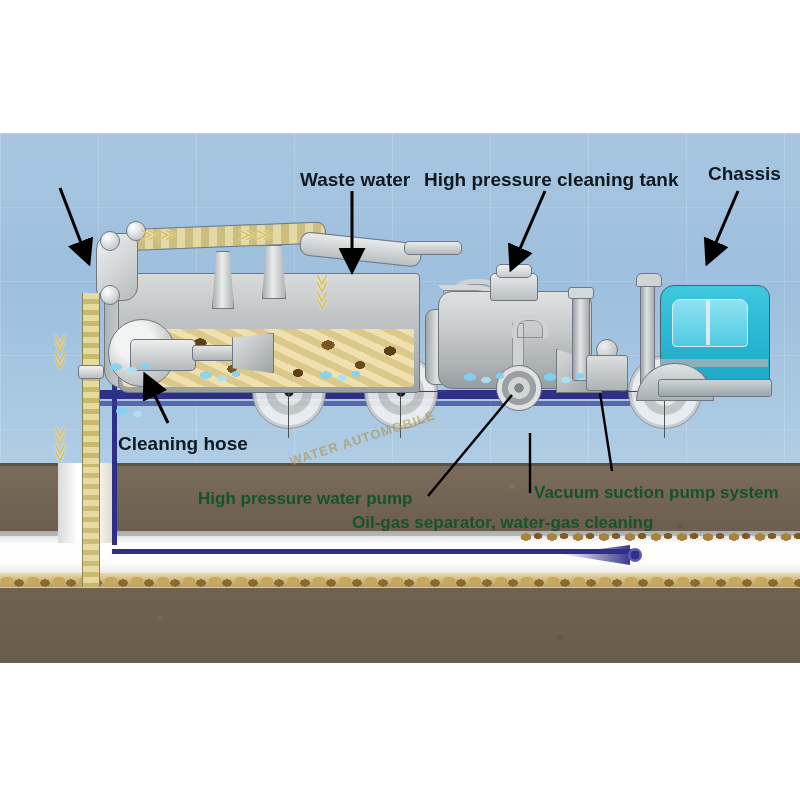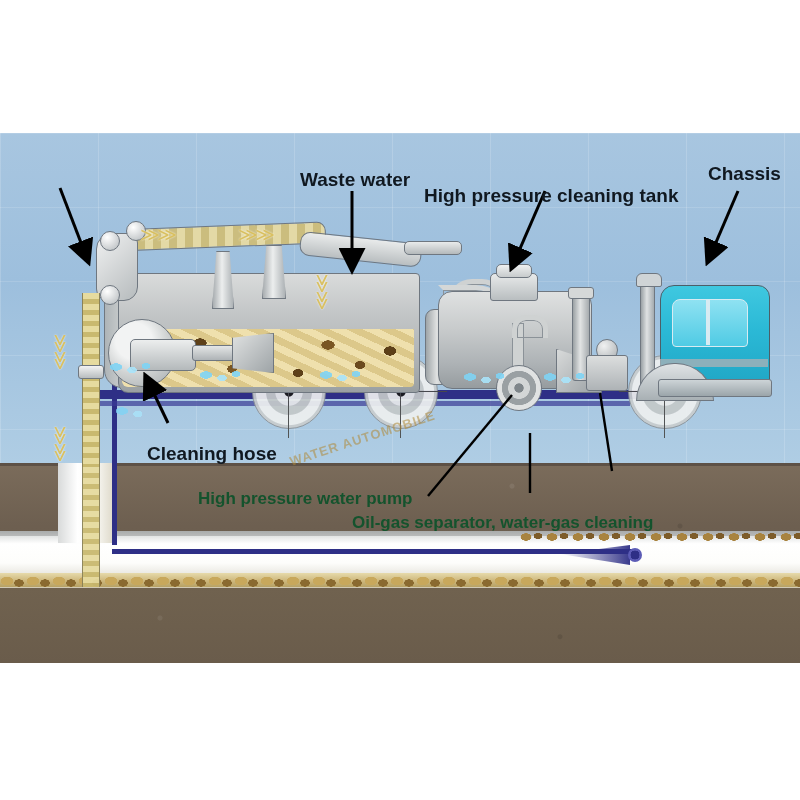--- a/index.html
+++ b/index.html
@@ -340,21 +340,22 @@
       <line x1="352" y1="58" x2="352" y2="136" stroke="#000" stroke-width="3" marker-end="url(#ah)"></line>
       <line x1="545" y1="58" x2="512" y2="134" stroke="#000" stroke-width="3" marker-end="url(#ah)"></line>
       <line x1="738" y1="58" x2="708" y2="128" stroke="#000" stroke-width="3" marker-end="url(#ah)"></line>
       <line x1="168" y1="290" x2="146" y2="244" stroke="#000" stroke-width="3" marker-end="url(#ah)"></line>
       <line x1="428" y1="363" x2="512" y2="262" stroke="#000" stroke-width="2.4"></line>
       <line x1="530" y1="360" x2="530" y2="300" stroke="#000" stroke-width="2.4"></line>
       <line x1="612" y1="338" x2="600" y2="260" stroke="#000" stroke-width="2.4"></line>
     </svg>
 
     <div class="label lbl-sky" style="left:300px;top:36px;">Waste water</div>
-    <div class="label lbl-sky" style="left:424px;top:52px;">High pressure cleaning tank</div>
+    <div class="label lbl-sky" style="left:424px;top:36px;">High pressure cleaning tank</div>
     <div class="label lbl-sky" style="left:708px;top:30px;">Chassis</div>
-    <div class="label lbl-sky" style="left:118px;top:310px;margin-left:29px;">Cleaning hose</div>
+    <div class="label lbl-sky" style="left:118px;top:300px;">Cleaning hose</div>
 
     <div class="label lbl-ground" style="left:198px;top:356px;">High pressure water pump</div>
+    <div class="label lbl-ground" style="left:534px;top:350px;">Vacuum suction pump system</div>
     <div class="label lbl-ground" style="left:352px;top:380px;">Oil-gas separator, water-gas cleaning</div>
 
   </div>
 </div>
 
 </body></html>

